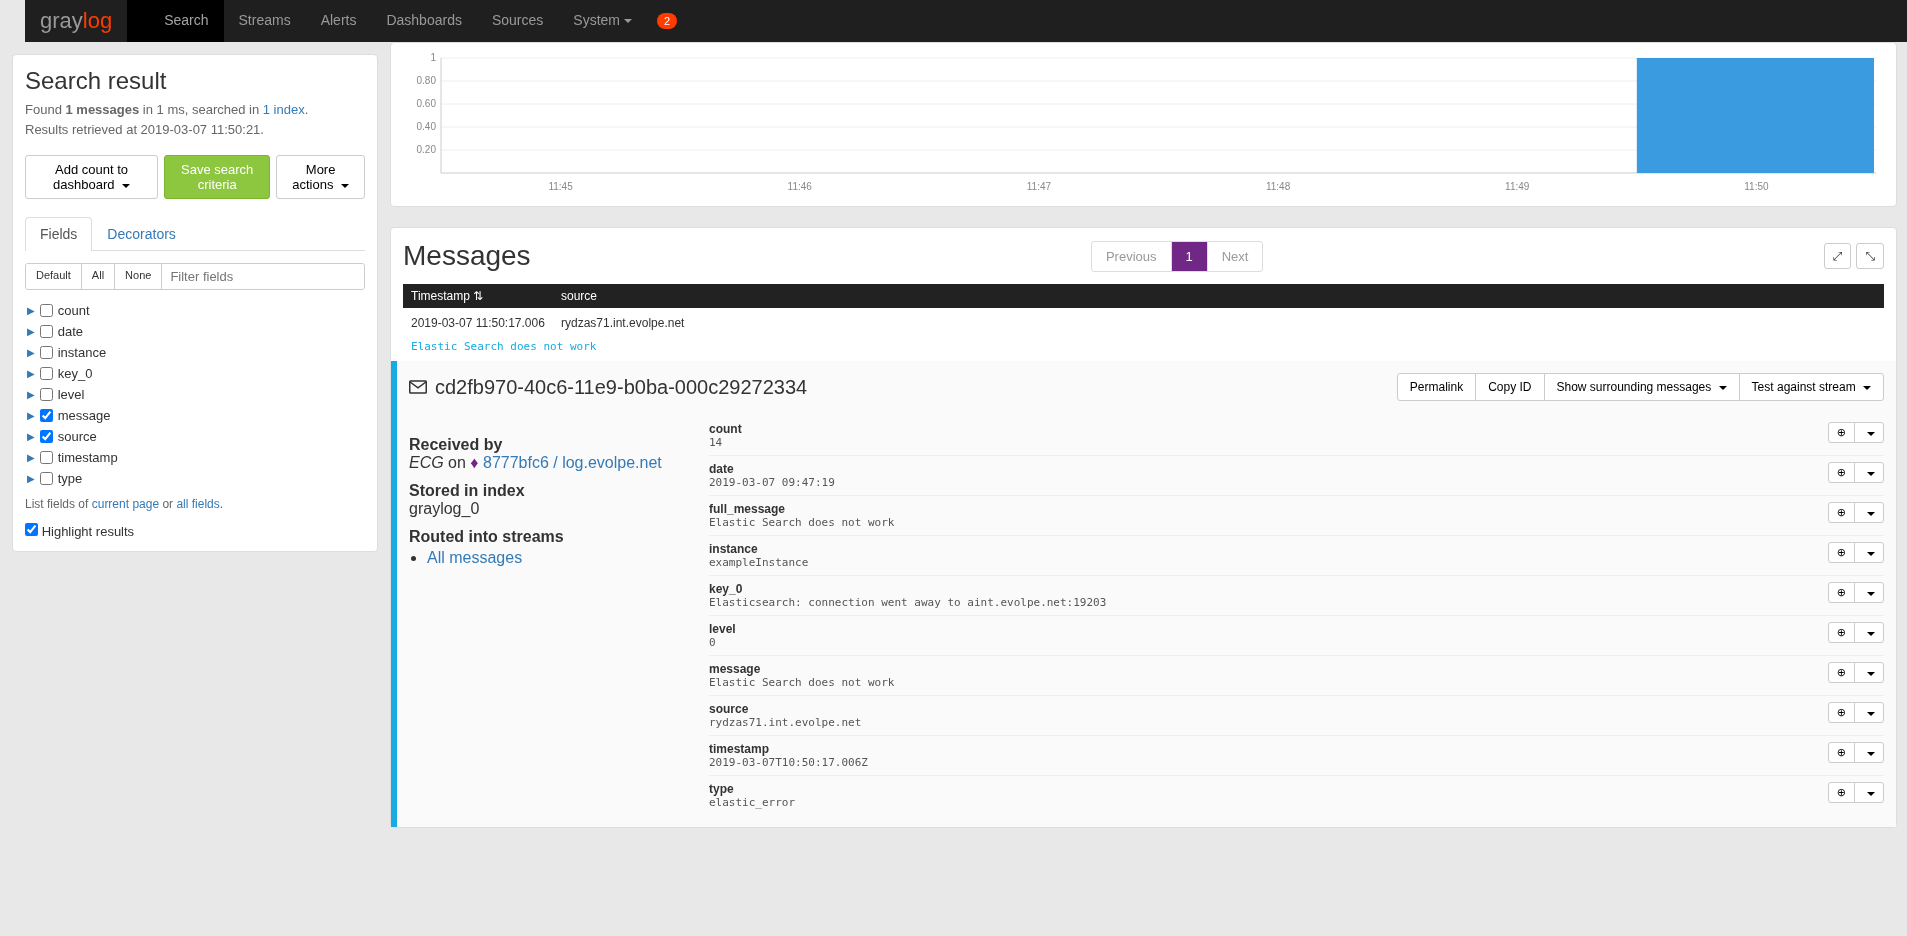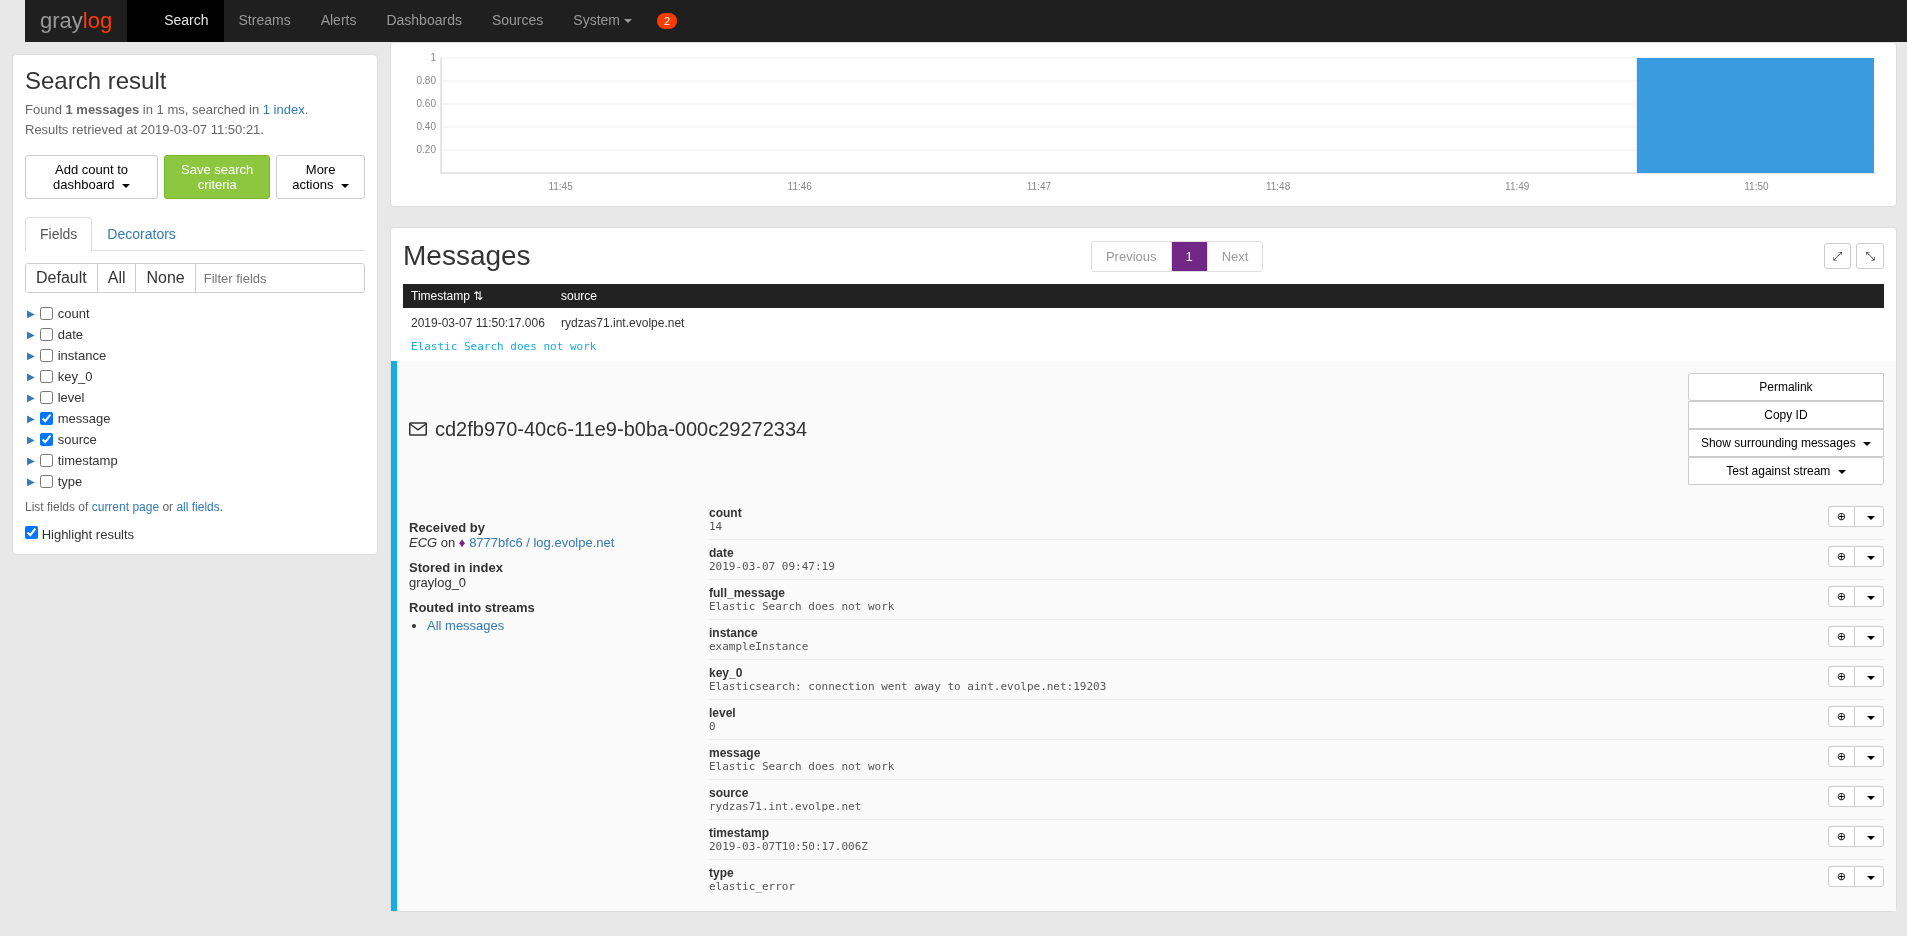--- a/index.html
+++ b/index.html
@@ -6,21 +6,21 @@
 body { font-family: "Helvetica Neue", Helvetica, Arial, sans-serif; font-size: 14px; color: #333; background: #e8e8e8; }
 a { color: #337ab7; text-decoration: none; }
 
 
 .navbar { background: #1f1f1f; color: #fff; display: flex; align-items: center; height: 42px; margin-left: 25px; }
 .navbar-brand { padding: 8px 15px; font-size: 22px; font-weight: 300; }
 .navbar-brand .gray { color: #999; }
 .navbar-brand .log { color: #ff3b00; }
 .nav-left { display: flex; height: 100%; }
 .nav-item { padding: 12px 15px; color: #999; cursor: pointer; font-size: 14px; }
-.nav-item.active { background: #000; color: #e5e5e5; padding-left: 37px; }
+.nav-item.active { background: #000; color: #a3a3a3; padding-left: 37px; }
 .badge-red { background: #ff3b00; color: #fff; border-radius: 10px; padding: 2px 7px; font-size: 11px; margin-left: 10px; }
 .nav-right { margin-left: auto; display: flex; align-items: center; padding-right: 10px; }
 .nav-right .nav-item { color: #999; }
 .caret { display: inline-block; width: 0; height: 0; margin-left: 4px; vertical-align: middle; border-top: 4px solid; border-right: 4px solid transparent; border-left: 4px solid transparent; }
 
 
 .container { display: flex; padding: 0; }
 .sidebar { width: 390px; padding: 12px; }
 .sidebar-panel { background: #fff; border: 1px solid #ddd; border-radius: 4px; padding: 12px; }
 .main { flex: 1; padding-right: 10px; }
@@ -28,21 +28,21 @@
 
 h1.title { font-size: 24px; font-weight: 400; margin-bottom: 5px; }
 .subtitle { font-size: 13px; color: #666; line-height: 1.5; }
 .btn-row { display: flex; gap: 6px; margin-top: 16px; }
 .btn { border: 1px solid #ccc; background: #fff; padding: 6px 12px; border-radius: 3px; font-size: 13px; cursor: pointer; }
 .btn-success { background: #8dc63f; border-color: #7ab52e; color: #fff; }
 .tabs { display: flex; border-bottom: 1px solid #ddd; margin-top: 18px; }
 .tab { padding: 8px 14px; border: 1px solid transparent; border-bottom: none; cursor: pointer; color: #337ab7; text-align: center; }
 .tab.active { border-color: #ddd; background: #fff; border-radius: 4px 4px 0 0; color: #555; margin-bottom: -1px; }
 .filter-row { display: flex; margin-top: 12px; border: 1px solid #ccc; border-radius: 3px; overflow: hidden; }
-.filter-btn { padding: 5px 10px; font-size: 16px; border-right: 1px solid #ccc; cursor: pointer; background: #fff; }
+.filter-btn { padding: 5px 10px; font-size: 11px; border-right: 1px solid #ccc; cursor: pointer; background: #fff; }
 .filter-input { flex: 1; border: none; padding: 5px 8px; font-size: 13px; outline: none; }
 .field-list { margin-top: 10px; max-height: 200px; overflow-y: auto; }
 .field-item { padding: 3px 2px; display: flex; align-items: center; gap: 5px; font-size: 13px; }
 .field-item .arrow { color: #337ab7; cursor: pointer; font-size: 10px; }
 .field-item input[type=checkbox] { cursor: pointer; }
 .list-fields { font-size: 12px; color: #666; margin-top: 8px; }
 .highlight-row { margin-top: 12px; font-size: 13px; }
 
 
 .chart-panel { background: #fff; border: 1px solid #ddd; border-radius: 4px; padding: 10px 15px 5px 15px; margin-bottom: 20px; }
@@ -62,28 +62,28 @@
 .msg-table { width: 100%; border-collapse: collapse; }
 .msg-table thead { background: #222; color: #fff; }
 .msg-table th { text-align: left; padding: 5px 8px; font-size: 12px; font-weight: normal; }
 .msg-summary { padding: 8px; }
 .msg-summary .ts { font-size: 12px; }
 .msg-summary .src { font-size: 12px; }
 .msg-text { color: #16ace3; font-family: monospace; font-size: 11px; padding: 2px 8px 8px 8px; }
 
 .msg-detail { border-left: 6px solid #16ace3; padding: 12px; display: flex; gap: 30px; background: #fafafa; margin: 0 -12px; }
 .detail-left { width: 270px; }
-.detail-meta { margin-top: 20px; font-size: 13px; }
+.detail-meta { margin-top: 20px; font-size: 16px; }
 .detail-meta strong { display: block; margin-top: 10px; }
 .detail-meta em { font-style: italic; }
 .detail-meta ul { margin-left: 18px; margin-top: 3px; }
 .detail-right { flex: 1; }
 .msg-id-row { display: flex; align-items: center; margin-bottom: 15px; }
 .msg-id { font-size: 20px; font-weight: 500; display: flex; align-items: center; gap: 8px; }
-.id-actions { margin-left: auto; display: flex; gap: -1px; flex-direction: column; }
+.id-actions { margin-left: auto; display: flex; gap: -1px; }
 .id-actions .btn { border-radius: 0; font-size: 12px; margin-left: -1px; }
 .id-actions .btn:first-child { border-radius: 3px 0 0 3px; }
 .id-actions .btn:last-child { border-radius: 0 3px 3px 0; }
 .field-row { display: flex; align-items: flex-start; padding: 6px 0; border-top: 1px solid #eee; }
 .field-row:first-child { border-top: none; }
 .field-info { flex: 1; }
 .field-name { font-weight: bold; font-size: 12px; }
 .field-value { font-family: monospace; font-size: 11px; color: #555; }
 .field-actions { display: flex; }
 .field-actions .btn { padding: 3px 8px; font-size: 11px; margin-left: -1px; border-radius: 0; }

